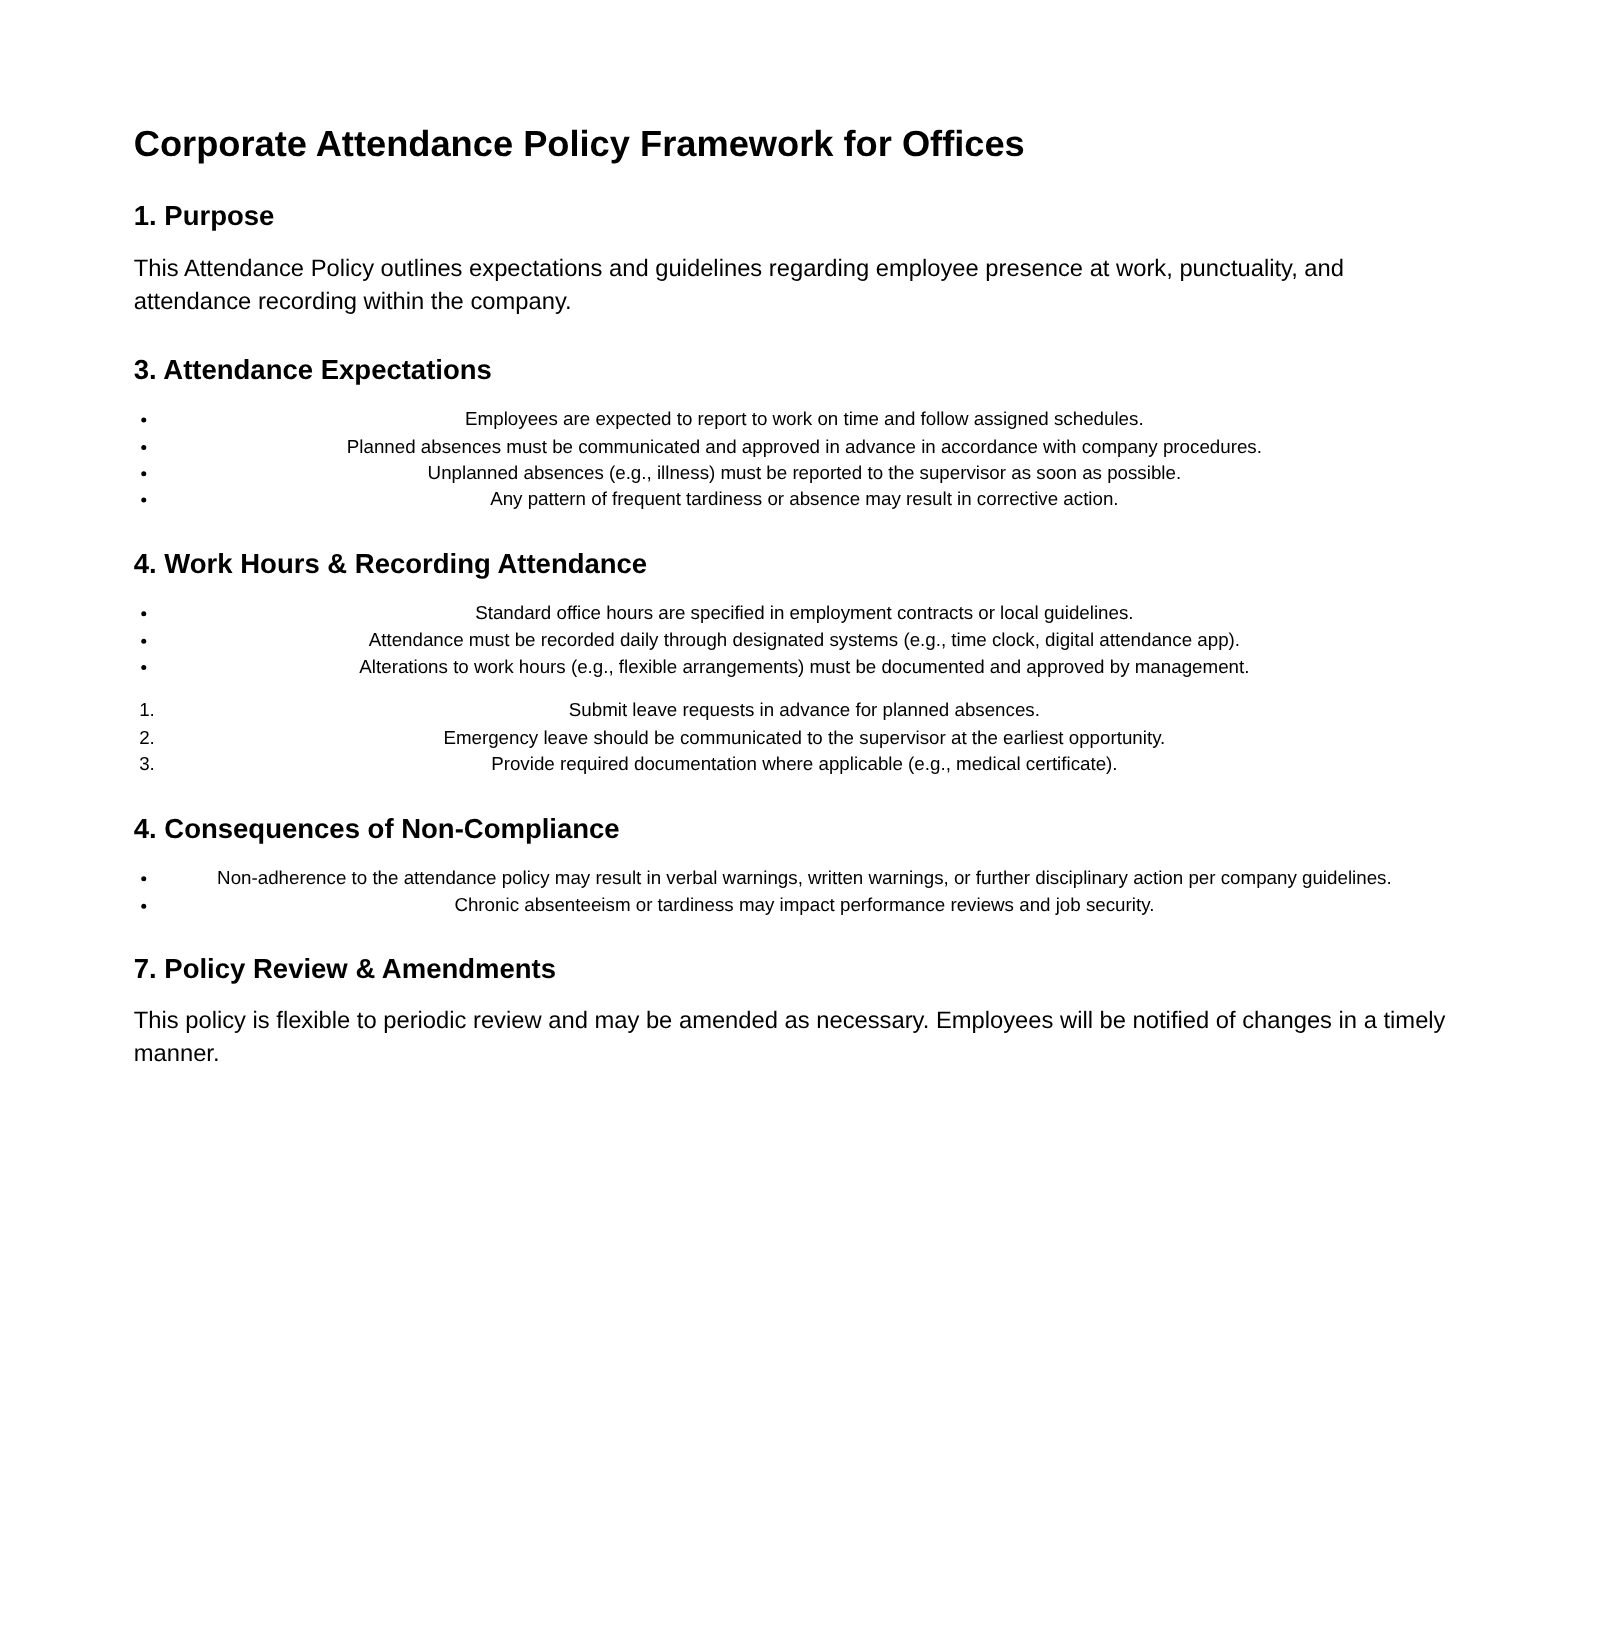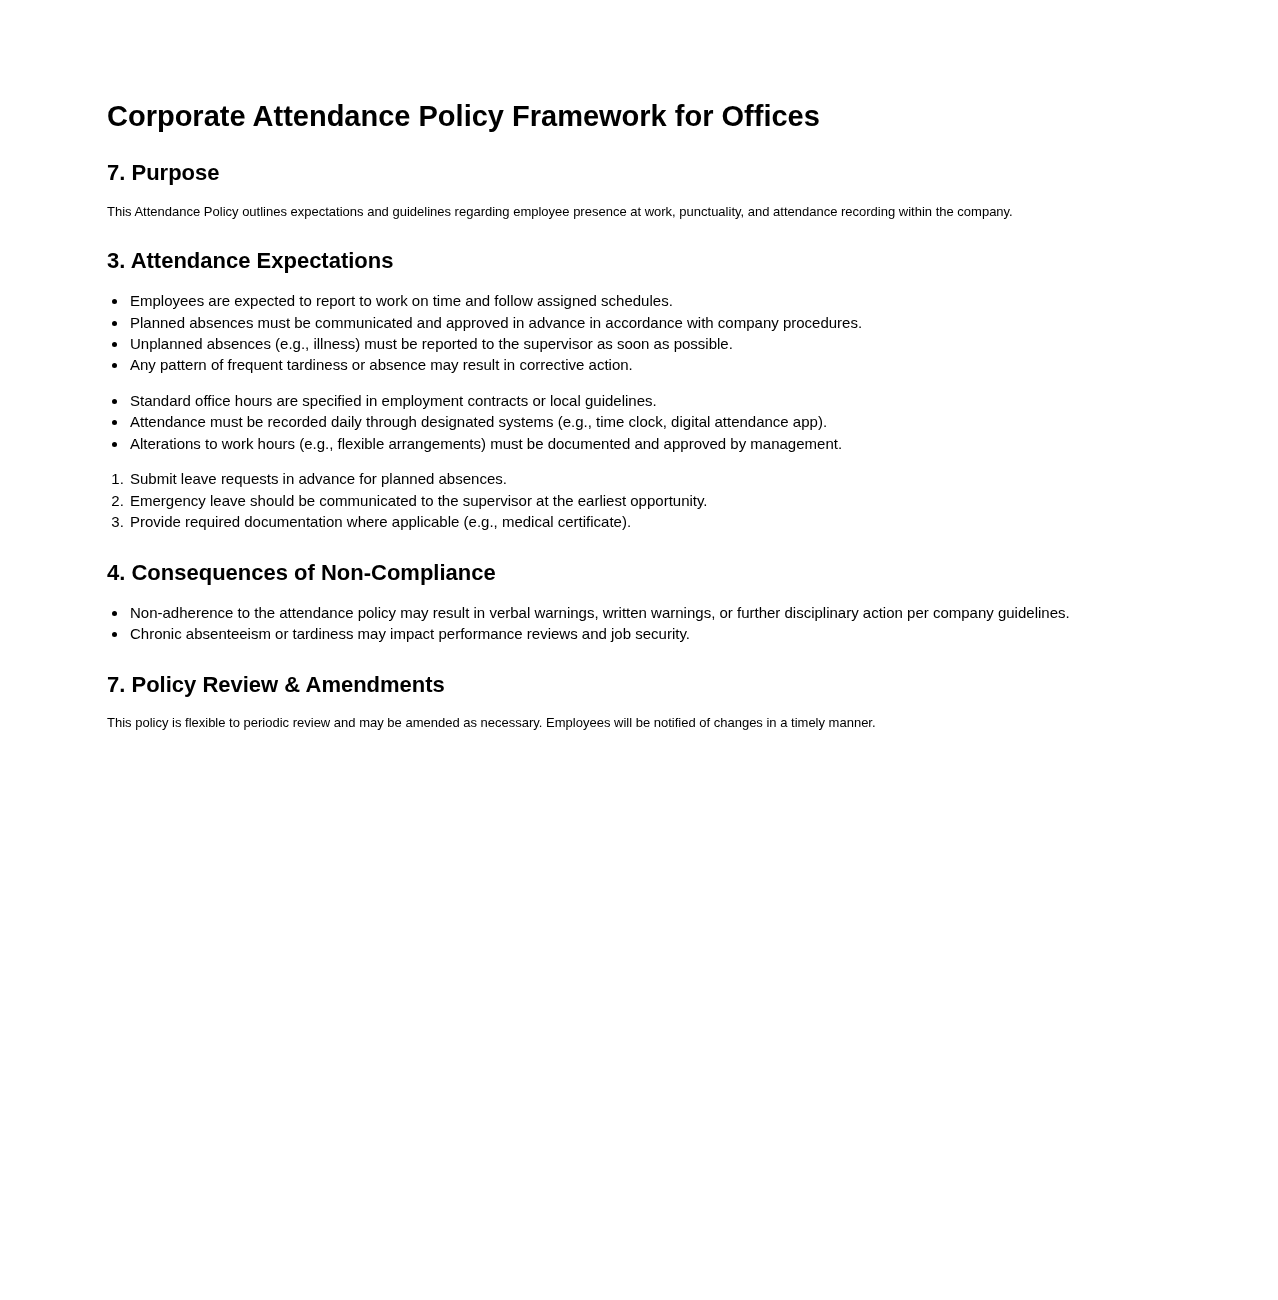--- a/index.html
+++ b/index.html
@@ -23,63 +23,65 @@
     line-height: 1.15;
     margin: 0 0 16px 0;
   }
   h2.section-heading {
     font-size: 22px;
     font-weight: bold;
     line-height: 1.15;
     margin: 27px 0 17px 0;
   }
   .section-content p {
-    font-size: 13px;
+    font-size: 19px;
     line-height: 1.4;
     margin: 12px 0;
   }
   .section-content ul,
   .section-content ol {
     font-size: 15px;
     line-height: 1.43;
     margin: 14px 0;
     padding-left: 21px;
+    text-align: center;
   }
   .section-content li {
     margin: 0;
     padding-left: 2px;
   }
 </style>
 </head>
 <body>
 
 <div class="page">
   <h1 class="doc-title">Corporate Attendance Policy Framework for Offices</h1>
   <div>
   <section class="doc-section">
-    <h2 class="section-heading">7. Purpose</h2>
+    <h2 class="section-heading">1. Purpose</h2>
     <div class="section-content">
           <p>This Attendance Policy outlines expectations and guidelines regarding employee presence at work, punctuality, and attendance recording within the company.</p>
         </div>
   </section>
 
 
   <section class="doc-section">
     <h2 class="section-heading">3. Attendance Expectations</h2>
     <div class="section-content">
           <ul>
             <li>Employees are expected to report to work on time and follow assigned schedules.</li>
             <li>Planned absences must be communicated and approved in advance in accordance with company procedures.</li>
             <li>Unplanned absences (e.g., illness) must be reported to the supervisor as soon as possible.</li>
             <li>Any pattern of frequent tardiness or absence may result in corrective action.</li>
           </ul>
         </div>
   </section>
 
   <section class="doc-section">
+    <h2 class="section-heading">4. Work Hours &amp; Recording Attendance</h2>
     <div class="section-content">
           <ul>
             <li>Standard office hours are specified in employment contracts or local guidelines.</li>
             <li>Attendance must be recorded daily through designated systems (e.g., time clock, digital attendance app).</li>
             <li>Alterations to work hours (e.g., flexible arrangements) must be documented and approved by management.</li>
           </ul>
         </div>
   </section>
 
   <section class="doc-section">

